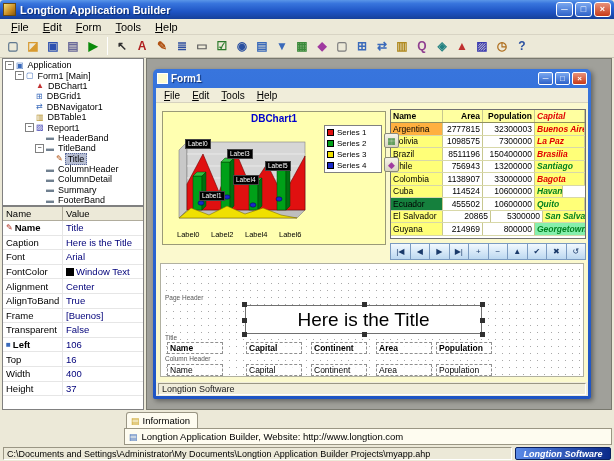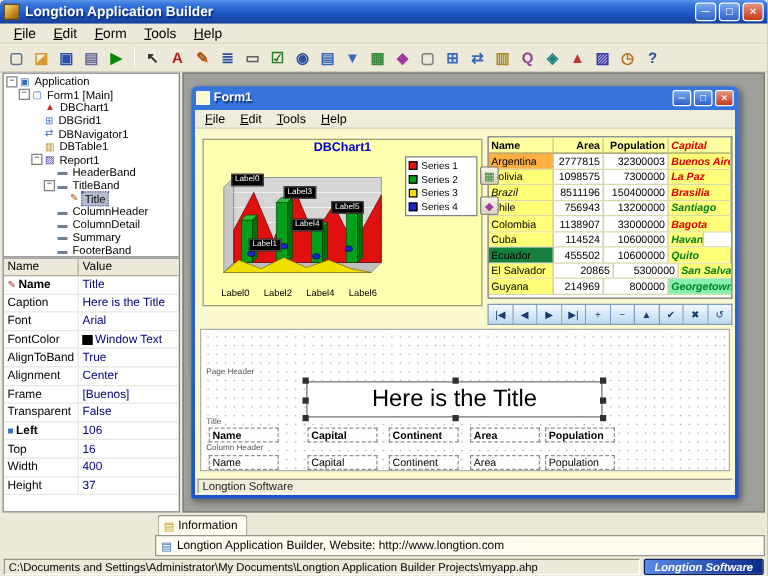--- a/index.html
+++ b/index.html
@@ -324,32 +324,32 @@
             <span class="prop-name">
               <span>FontColor</span>
             </span>
             <span class="prop-value">
               <span class="swatch" style="background: rgb(0, 0, 0);"></span>
               <span>Window Text</span>
             </span>
           </div>
           <div class="prop-row">
             <span class="prop-name">
+              <span>Alignment</span>
+            </span>
+            <span class="prop-value">
+              <span>Center</span>
+            </span>
+          </div>
+          <div class="prop-row">
+            <span class="prop-name">
               <span>AlignToBand</span>
             </span>
             <span class="prop-value">
               <span>True</span>
-            </span>
-          </div>
-          <div class="prop-row">
-            <span class="prop-name">
-              <span>Alignment</span>
-            </span>
-            <span class="prop-value">
-              <span>Center</span>
             </span>
           </div>
           <div class="prop-row">
             <span class="prop-name">
               <span>Frame</span>
             </span>
             <span class="prop-value">
               <span>[Buenos]</span>
             </span>
           </div>
@@ -491,21 +491,21 @@
                   <span class="gcell" style="width: 52px; justify-content: flex-end;">32300003</span>
                   <span class="gcell" style="width: 50px; background: rgb(255, 255, 120); font-style: italic; font-weight: bold; color: rgb(224, 0, 0);">Buenos Aires</span>
                 </div>
                 <div class="grid-row">
                   <span class="gcell" style="width: 52px; background: rgb(255, 255, 120);">Bolivia</span>
                   <span class="gcell" style="width: 40px; justify-content: flex-end;">1098575</span>
                   <span class="gcell" style="width: 52px; justify-content: flex-end;">7300000</span>
                   <span class="gcell" style="width: 50px; background: rgb(255, 255, 120); font-style: italic; font-weight: bold; color: rgb(224, 0, 0);">La Paz</span>
                 </div>
                 <div class="grid-row">
-                  <span class="gcell" style="width: 52px; background: rgb(255, 255, 120); font-style: italic;">Brazil</span>
+                  <span class="gcell" style="width: 52px; background: rgb(255, 255, 120);">Brazil</span>
                   <span class="gcell" style="width: 40px; justify-content: flex-end;">8511196</span>
                   <span class="gcell" style="width: 52px; justify-content: flex-end;">150400000</span>
                   <span class="gcell" style="width: 50px; background: rgb(255, 255, 120); font-style: italic; font-weight: bold; color: rgb(224, 0, 0);">Brasilia</span>
                 </div>
                 <div class="grid-row">
                   <span class="gcell" style="width: 52px; background: rgb(255, 255, 120);">Chile</span>
                   <span class="gcell" style="width: 40px; justify-content: flex-end;">756943</span>
                   <span class="gcell" style="width: 52px; justify-content: flex-end;">13200000</span>
                   <span class="gcell" style="width: 50px; background: rgb(255, 255, 120); font-style: italic; font-weight: bold; color: rgb(0, 128, 32);">Santiago</span>
                 </div>

